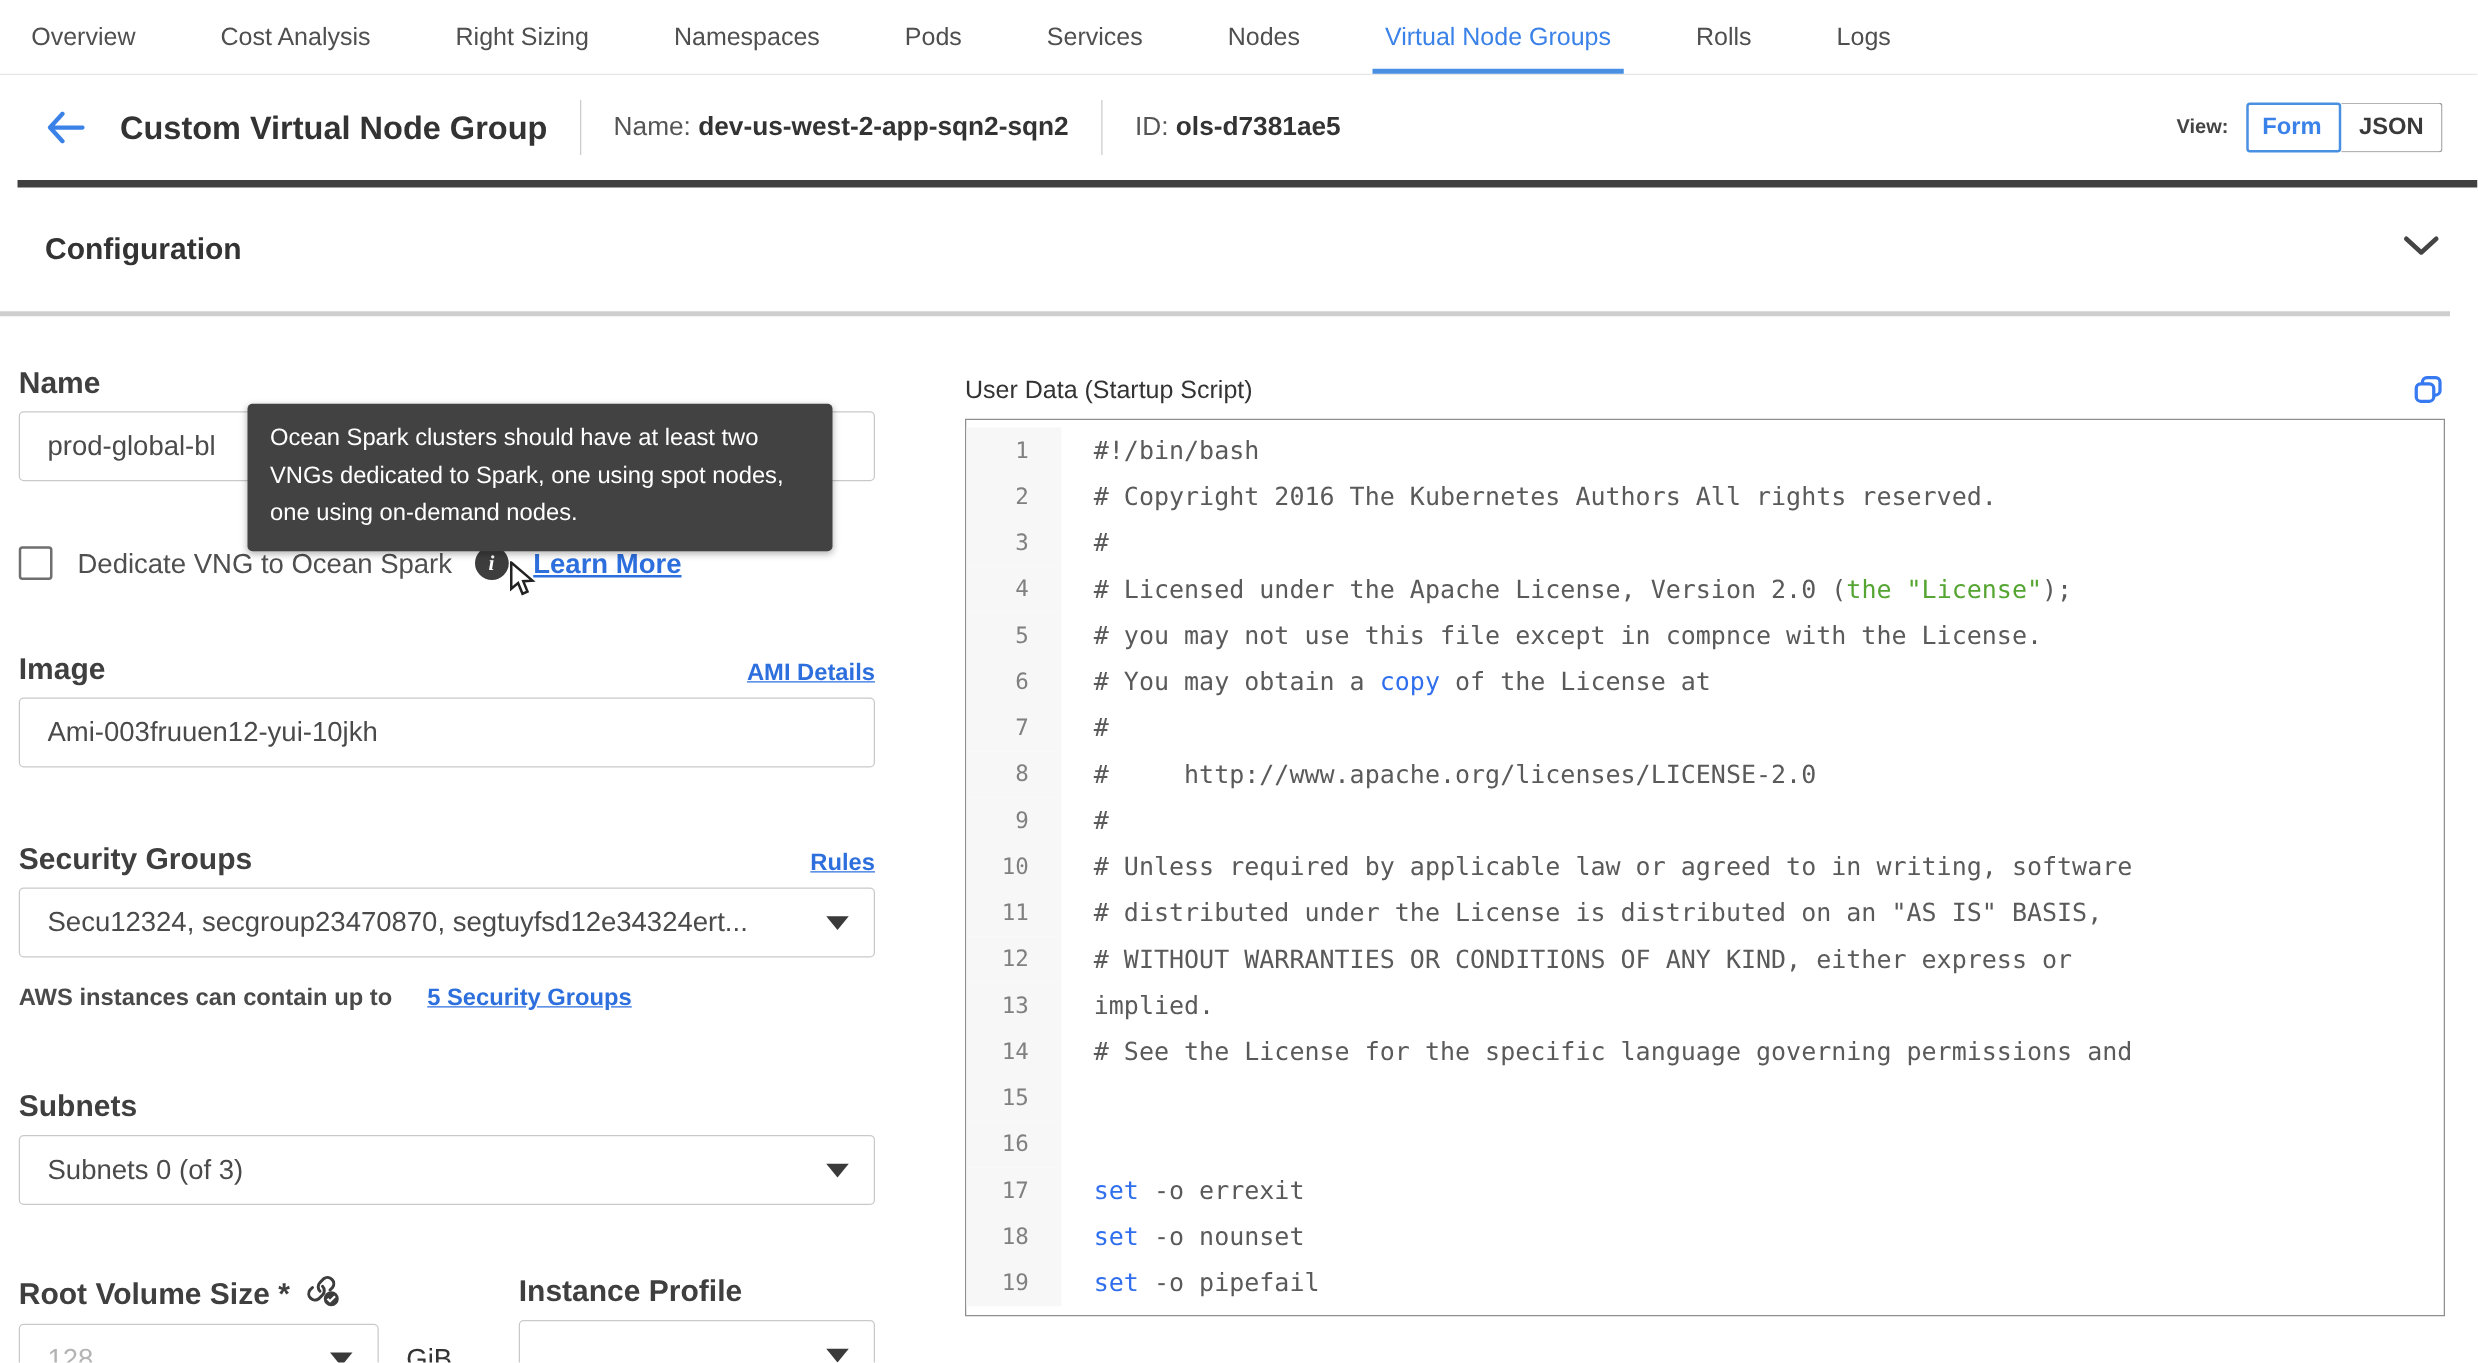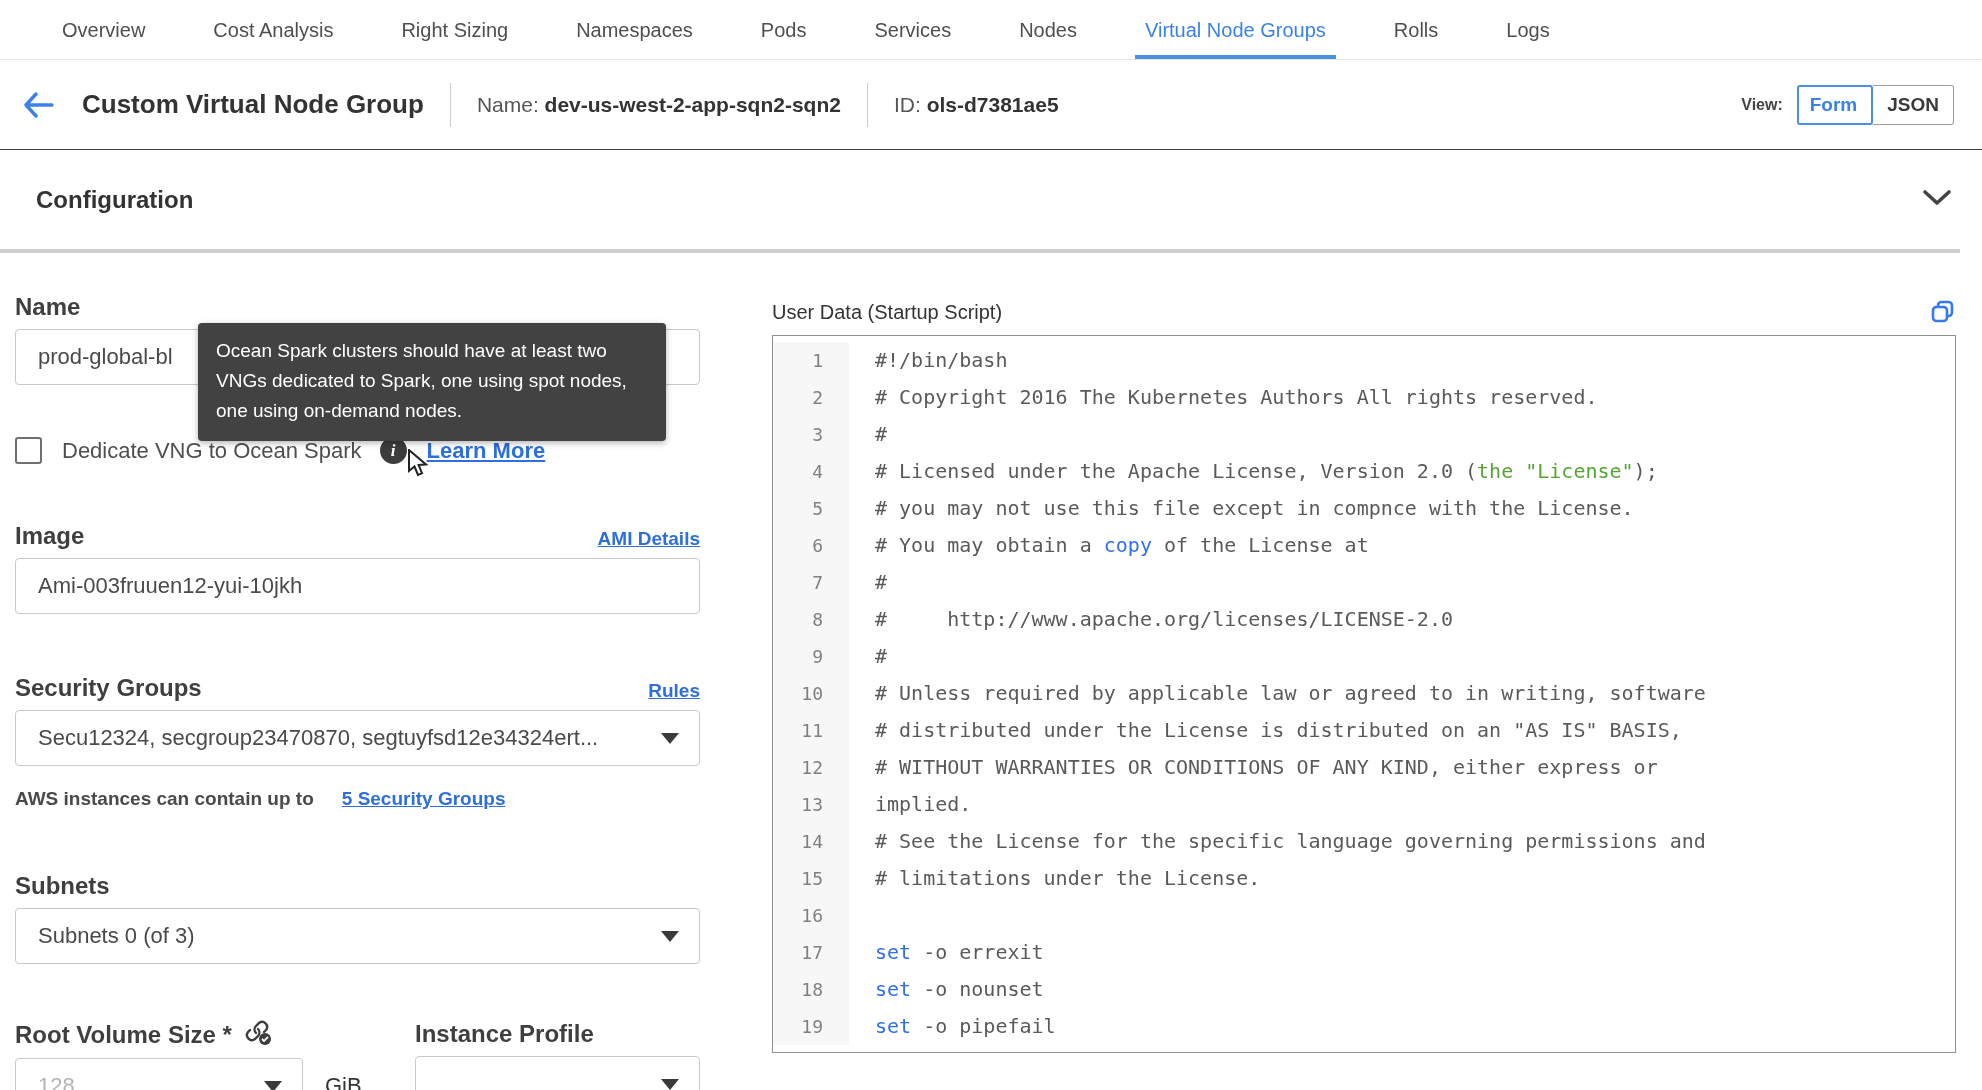--- a/index.html
+++ b/index.html
@@ -1,30 +1,30 @@
 <!DOCTYPE html>
 <html><head>
 <meta charset="utf-8">
 <style>
   * { margin:0; padding:0; box-sizing:border-box; }
   html,body { width:1982px; height:1090px; background:#fff;
     font-family:"Liberation Sans", sans-serif; color:#3f3f3f; overflow:hidden; }
 
   
-  .tabbar { display:flex; align-items:flex-end; gap:64px; padding:0 0 0 60px;
+  .tabbar { display:flex; align-items:flex-end; gap:64px; padding:0 0 0 23px;
     height:60px; border-bottom:1px solid #e6e6e6; }
   .tab { font-size:20px; font-weight:500; color:#4f4f4f; padding:16px 2px 17px;
     cursor:pointer; white-space:nowrap; position:relative; }
   .tab.active { color:#3b82e8; }
   .tab.active::after { content:""; position:absolute; left:-8px; right:-8px;
     bottom:0; height:4px; background:#4a90e2; }
 
   
   .page-header { display:flex; align-items:center; justify-content:space-between;
-    height:90px; padding:0 28px 0 22px; border-bottom:1px solid #404040; }
+    height:90px; padding:0 28px 0 22px; border-bottom:6px solid #404040;margin-left:14px; }
   .header-left { display:flex; align-items:center; gap:26px; }
   .back-btn { width:34px; height:30px; display:flex; align-items:center; cursor:pointer; }
   .page-title { font-size:26px; font-weight:700; color:#333; white-space:nowrap; }
   .vsep { width:1px; height:44px; background:#ccc; }
   .meta { font-size:21px; color:#555; white-space:nowrap; }
   .meta b { color:#333; font-weight:700; }
   .header-right { display:flex; align-items:center; gap:14px; }
   .view-label { font-size:16px; font-weight:700; color:#444; }
   .segmented { display:flex; }
   .seg-btn { height:40px; min-width:66px; padding:0 14px; background:#fff;
@@ -291,21 +291,20 @@
         <div class="code-line">
           <span class="gutter">13</span>
           <span class="code-text"><span class="tok-p">implied.</span></span>
         </div>
         <div class="code-line">
           <span class="gutter">14</span>
           <span class="code-text"><span class="tok-p"># See the License for the specific language governing permissions and</span></span>
         </div>
         <div class="code-line">
           <span class="gutter">15</span>
-          <span class="code-text"><span class="tok-p"># limitations under the License.</span></span>
         </div>
         <div class="code-line">
           <span class="gutter">16</span>
           <span class="code-text"></span>
         </div>
         <div class="code-line">
           <span class="gutter">17</span>
           <span class="code-text"><span class="tok-b">set</span><span class="tok-p"> -o errexit</span></span>
         </div>
         <div class="code-line">

